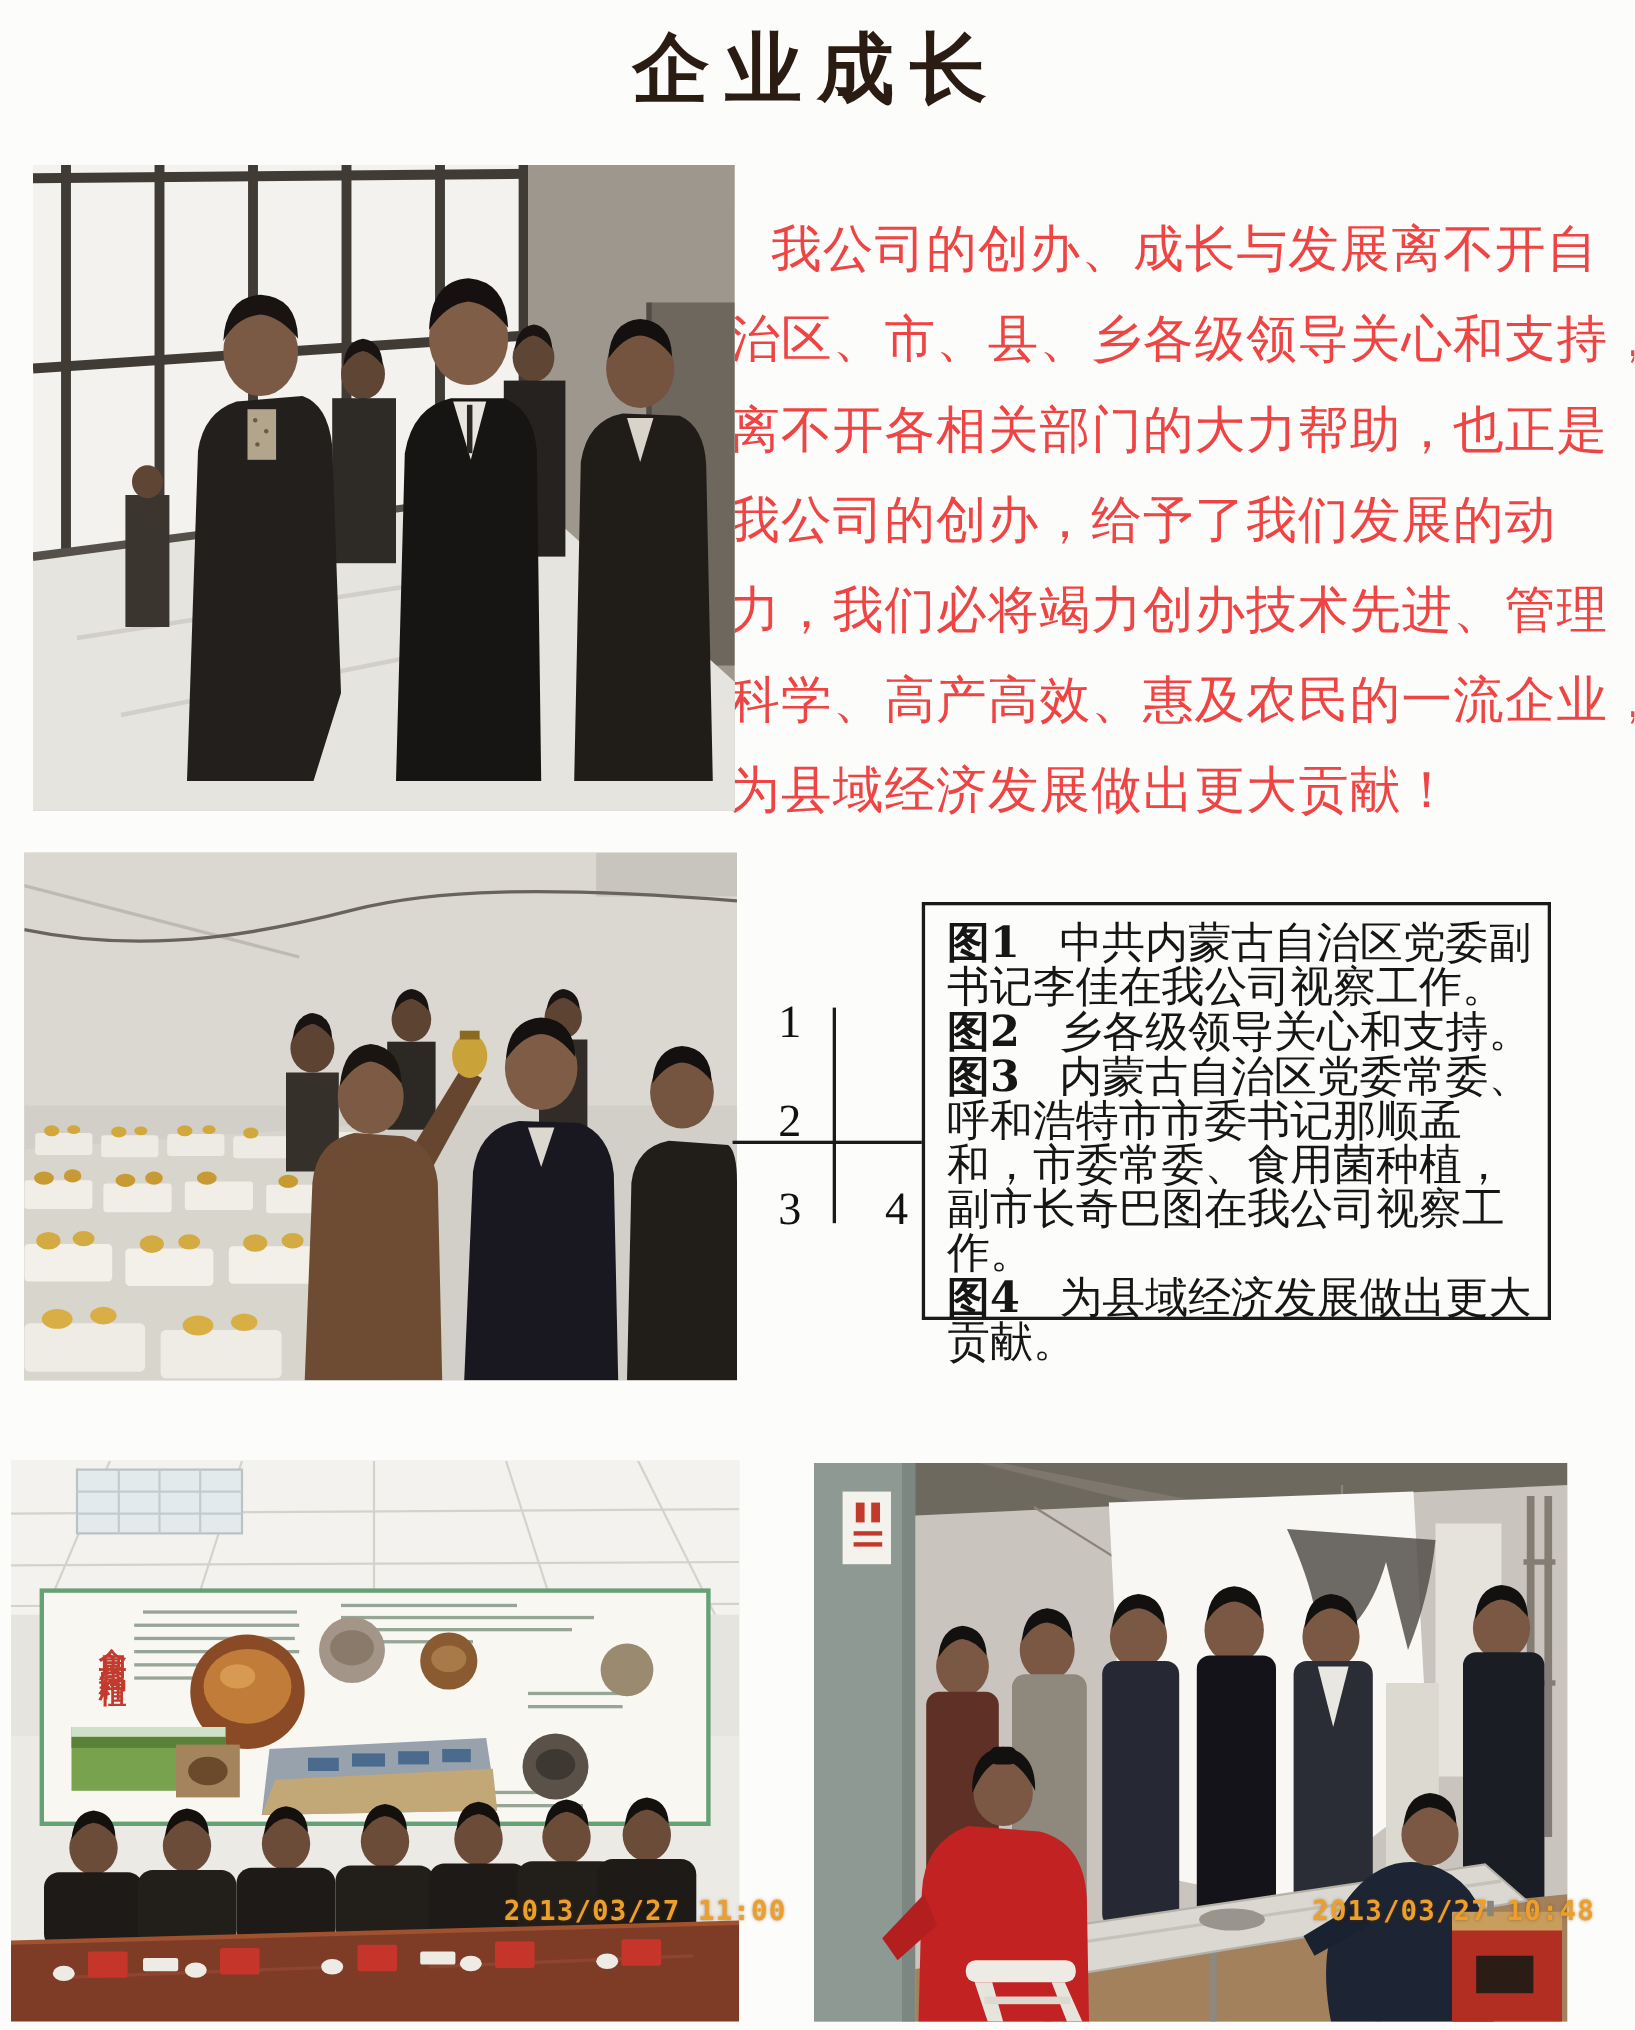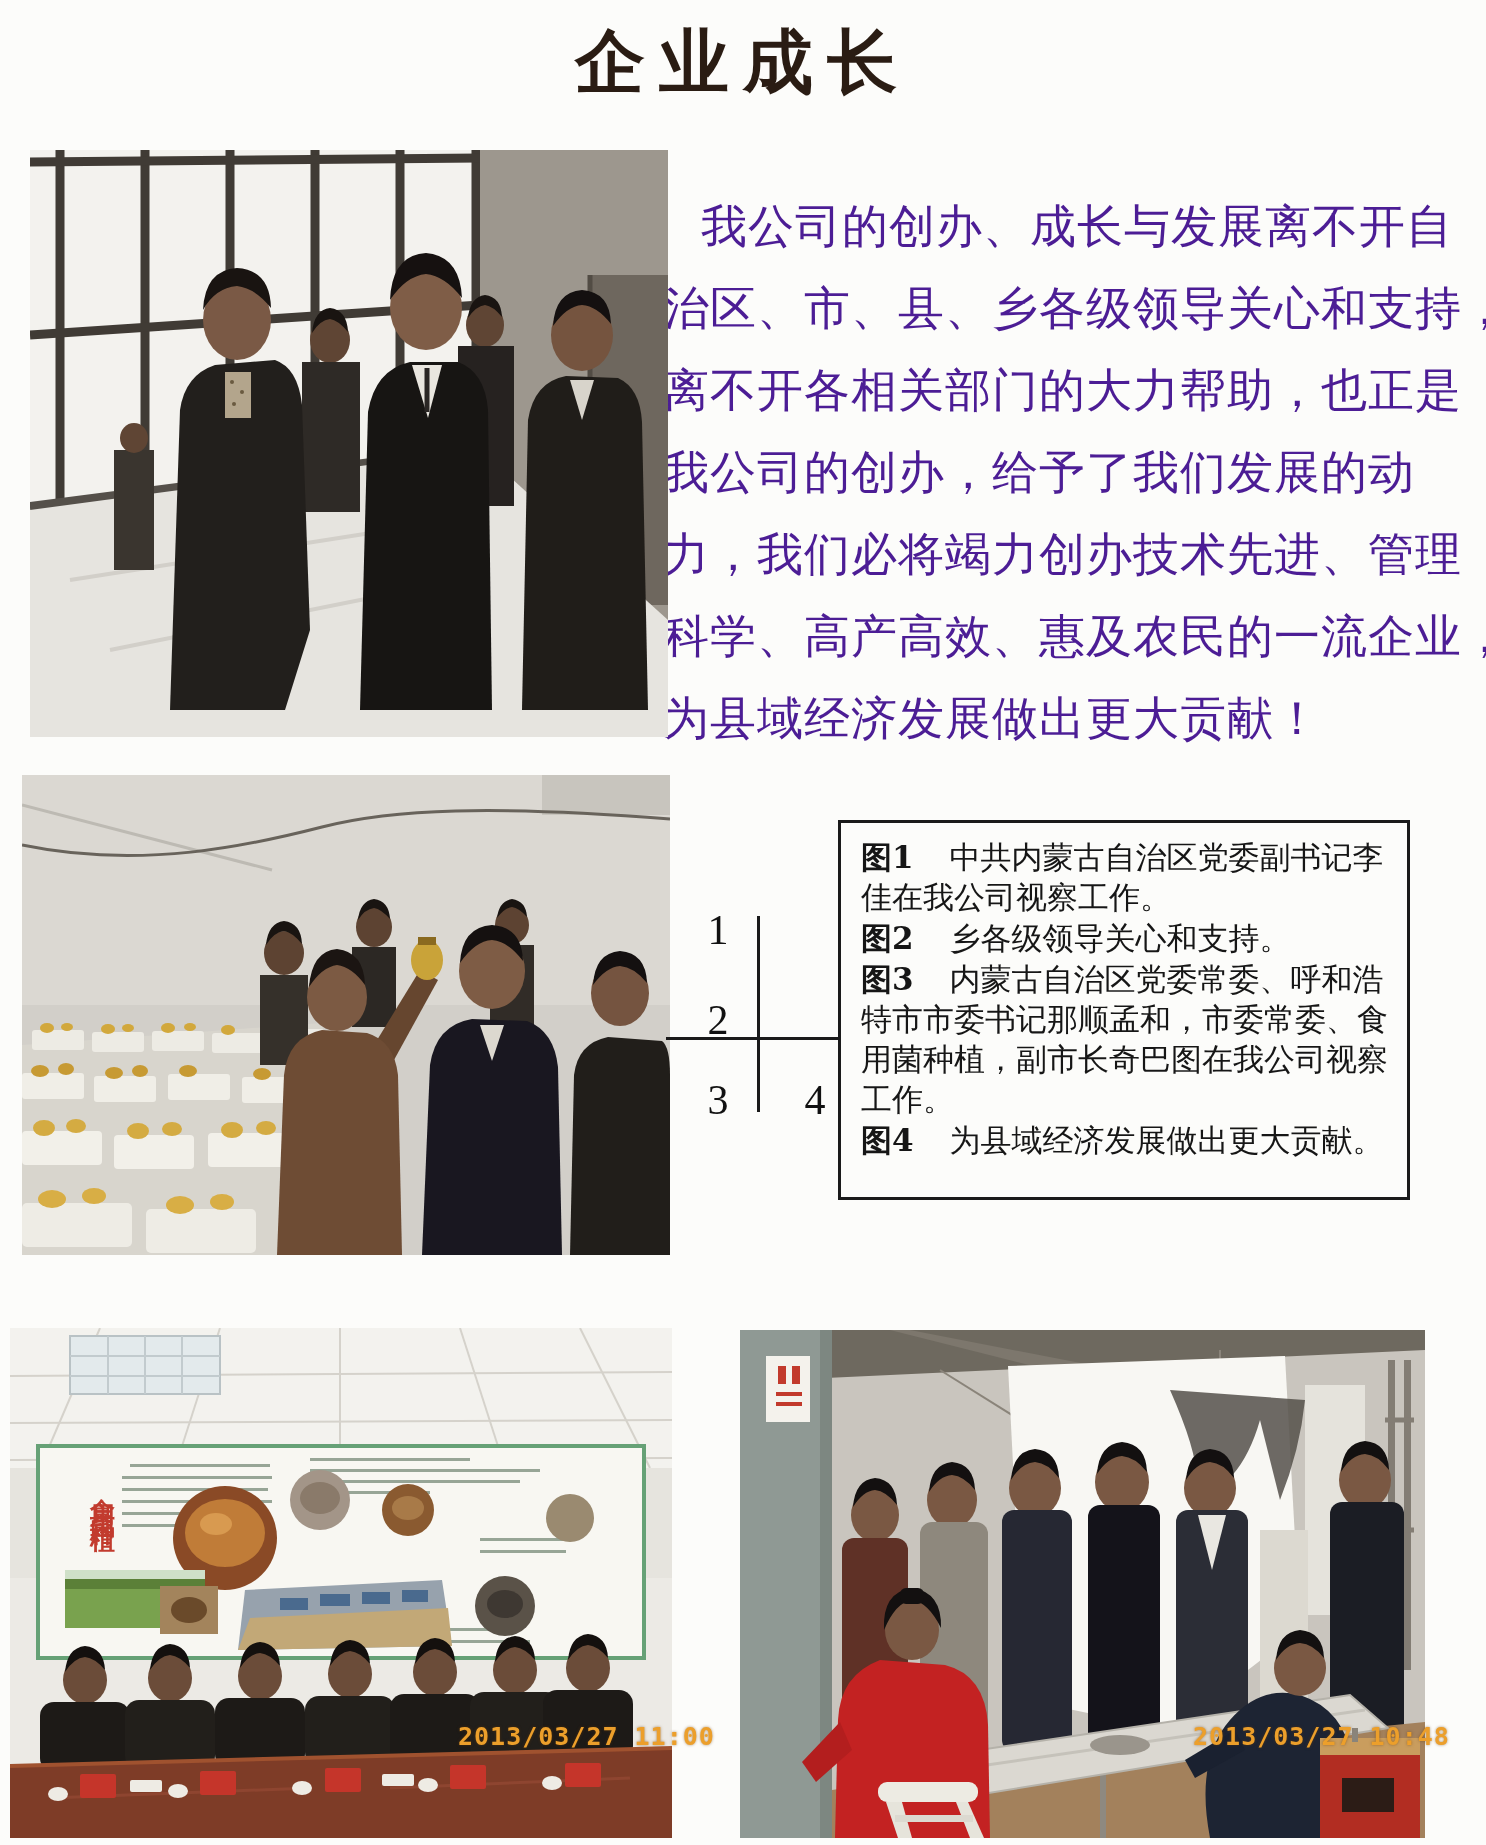--- a/index.html
+++ b/index.html
@@ -18,21 +18,21 @@
     text-align:center;
     font-size:70px; font-weight:700;
     letter-spacing:14px;
     color:#2a1c13;
     font-family:"DejaVu Serif","Liberation Serif",serif;
   }
   
   .intro{
     position:absolute; left:663px; top:186px; width:790px;
     font-size:46px; line-height:82px;
-    color:#4c1d95;
+    color:#ef4444;
     letter-spacing:1px;
   }
   .intro .line{white-space:nowrap;}
   .intro .line:first-child{text-indent:38px;}
   
   .photo{position:absolute; overflow:hidden; background:#d8d5cf;}
   .photo svg{display:block;}
   #photo1{left:30px;  top:150px;  width:638px; height:587px;}
   #photo2{left:22px;  top:775px;  width:648px; height:480px;}
   #photo3{left:10px;  top:1328px; width:662px; height:510px;}
@@ -48,21 +48,21 @@
   #fm-n3{left:698px; top:1076px;}
   #fm-n4{left:795px; top:1076px;}
   .fm-vline{position:absolute; left:757px; top:916px; width:3px; height:196px; background:#1a1a1a;}
   .fm-hline{position:absolute; left:666px; top:1037px; width:174px; height:3px; background:#1a1a1a;}
   
   .caption-box{
     position:absolute; left:838px; top:820px; width:572px; height:380px;
     box-sizing:border-box;
     border:3px solid #1a1a1a;
     padding:14px 14px 14px 20px;
-    font-size:31px; line-height:40px;
+    font-size:39px; line-height:40px;
     color:#161616;
     background:#fcfcfa;
   }
   .cap-item{margin:0;}
   .cap-label{font-weight:700; margin-right:36px; font-family:"DejaVu Serif","Liberation Serif",serif;}
   
   .timestamp{
     position:absolute;
     font-family:"DejaVu Sans Mono","Liberation Mono",monospace;
     font-weight:700;

